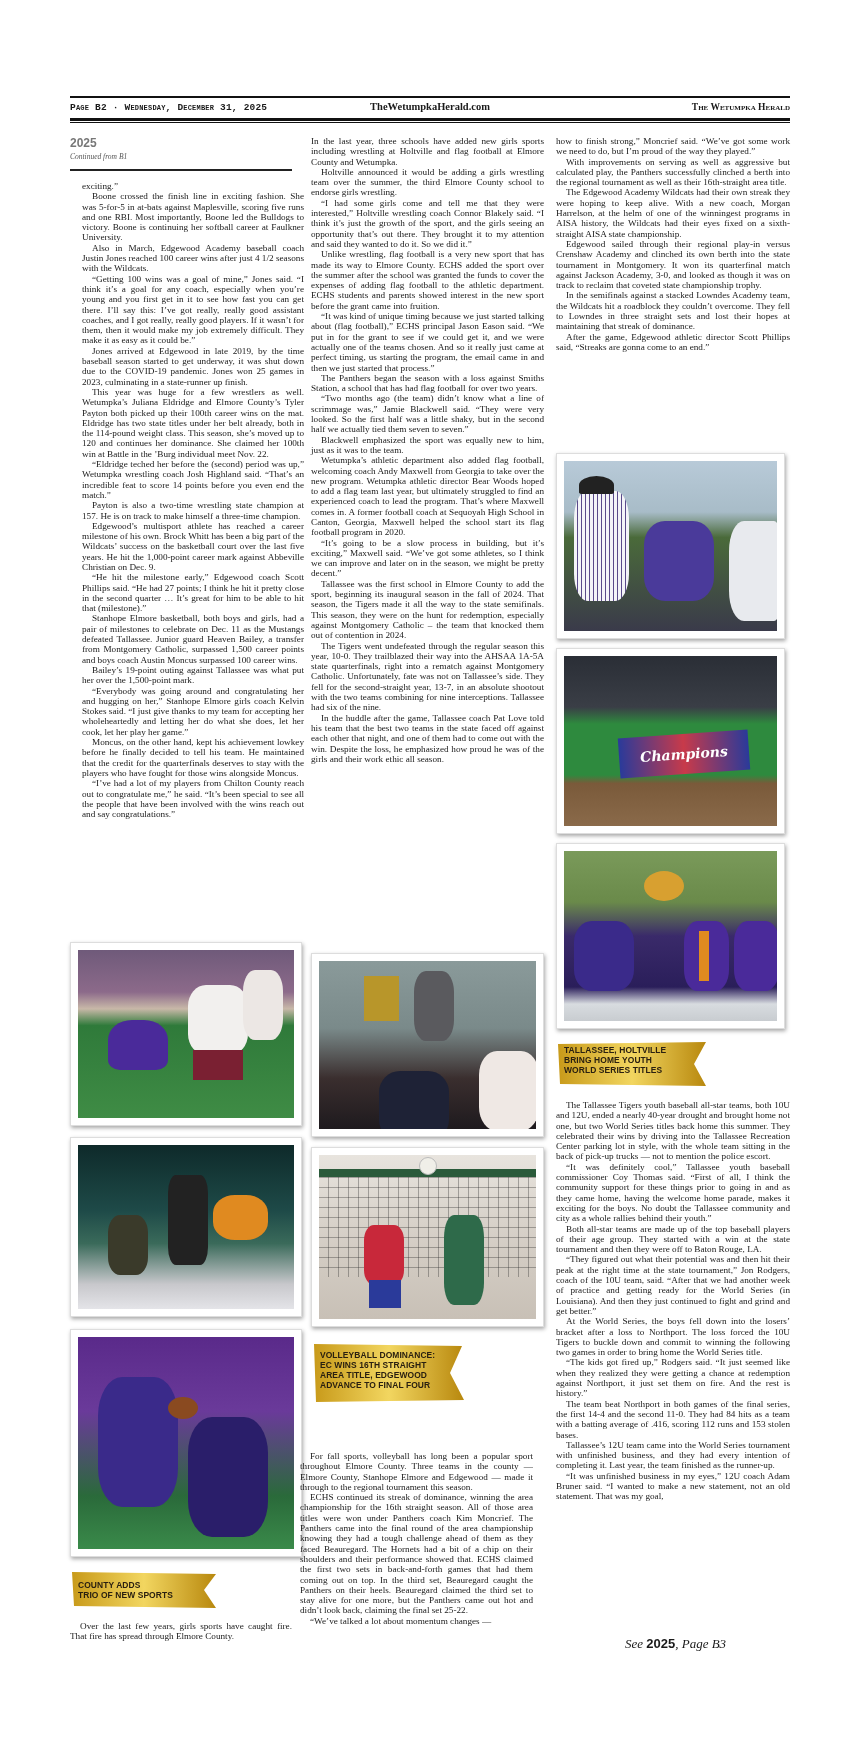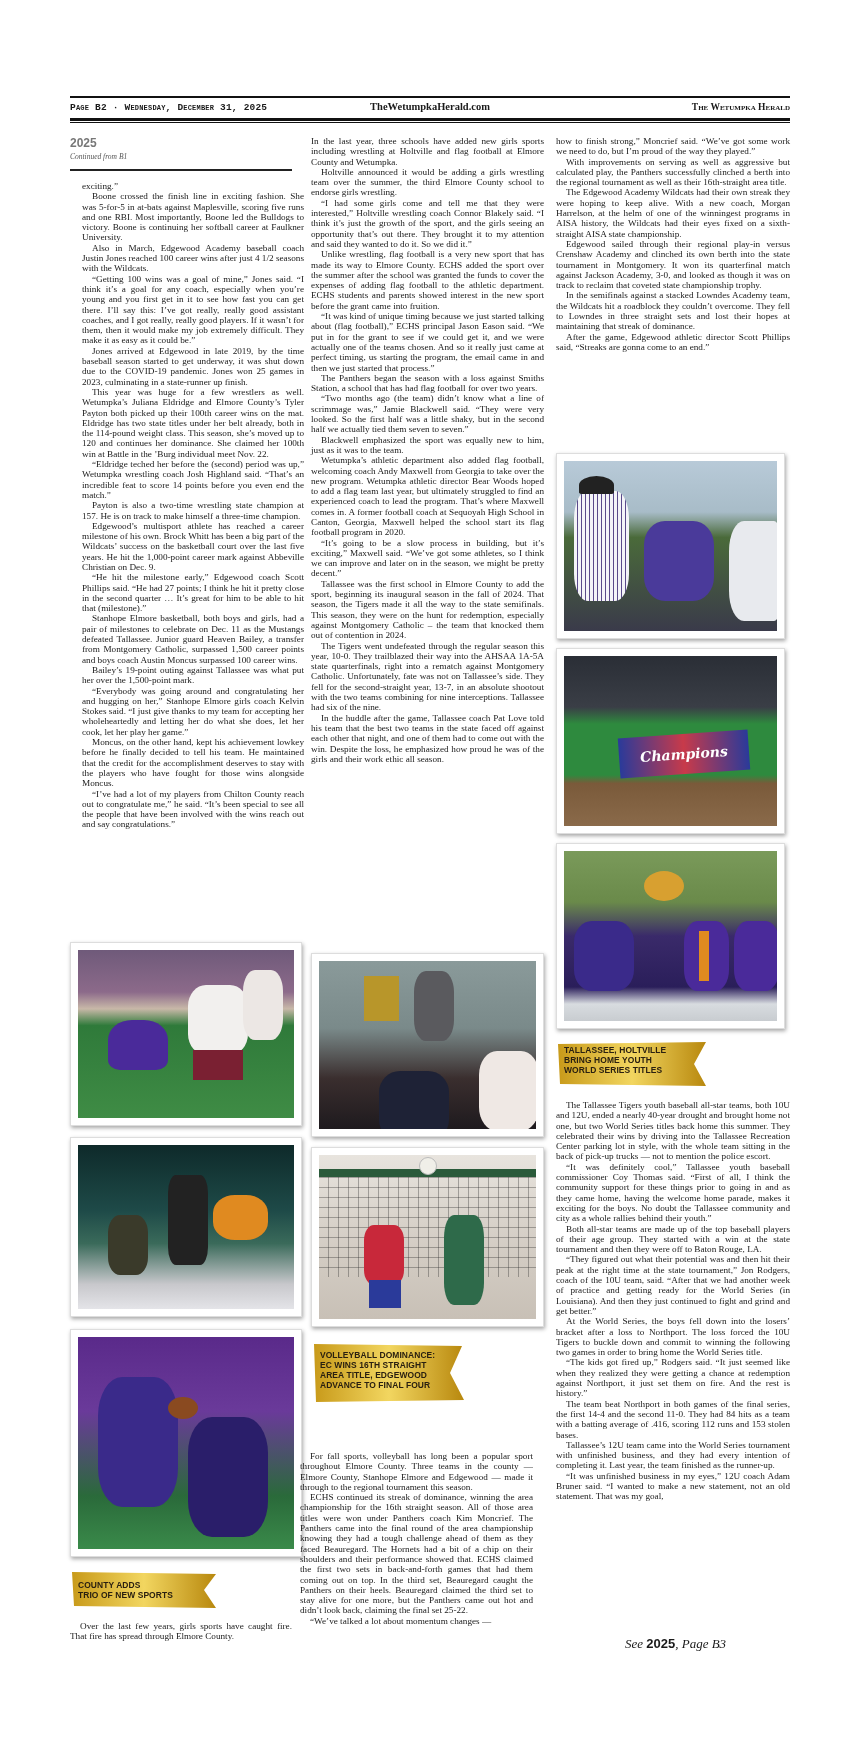--- a/index.html
+++ b/index.html
@@ -58,21 +58,21 @@
     <p>“Getting 100 wins was a goal of mine,” Jones said. “I think it’s a goal for any coach, especially when you’re young and you first get in it to see how fast you can get there. I’ll say this: I’ve got really, really good assistant coaches, and I got really, really good players. If it wasn’t for them, then it would make my job extremely difficult. They make it as easy as it could be.”</p>
     <p>Jones arrived at Edgewood in late 2019, by the time baseball season started to get underway, it was shut down due to the COVID-19 pandemic. Jones won 25 games in 2023, culminating in a state-runner up finish.</p>
     <p>This year was huge for a few wrestlers as well. Wetumpka’s Juliana Eldridge and Elmore County’s Tyler Payton both picked up their 100th career wins on the mat. Eldridge has two state titles under her belt already, both in the 114-pound weight class. This season, she’s moved up to 120 and continues her dominance. She claimed her 100th win at Battle in the ’Burg individual meet Nov. 22.</p>
     <p>“Eldridge teched her before the (second) period was up,” Wetumpka wrestling coach Josh Highland said. “That’s an incredible feat to score 14 points before you even end the match.”</p>
     <p>Payton is also a two-time wrestling state champion at 157. He is on track to make himself a three-time champion.</p>
     <p>Edgewood’s multisport athlete has reached a career milestone of his own. Brock Whitt has been a big part of the Wildcats’ success on the basketball court over the last five years. He hit the 1,000-point career mark against Abbeville Christian on Dec. 9.</p>
     <p>“He hit the milestone early,” Edgewood coach Scott Phillips said. “He had 27 points; I think he hit it pretty close in the second quarter … It’s great for him to be able to hit that (milestone).”</p>
     <p>Stanhope Elmore basketball, both boys and girls, had a pair of milestones to celebrate on Dec. 11 as the Mustangs defeated Tallassee. Junior guard Heaven Bailey, a transfer from Montgomery Catholic, surpassed 1,500 career points and boys coach Austin Moncus surpassed 100 career wins.</p>
     <p>Bailey’s 19-point outing against Tallassee was what put her over the 1,500-point mark.</p>
     <p>“Everybody was going around and congratulating her and hugging on her,” Stanhope Elmore girls coach Kelvin Stokes said. “I just give thanks to my team for accepting her wholeheartedly and letting her do what she does, let her cook, let her play her game.”</p>
-    <p>Moncus, on the other hand, kept his achievement lowkey before he finally decided to tell his team. He maintained that the credit for the accomplishment deserves to stay with the players who have fought for those wins alongside Moncus.</p>
+    <p>Moncus, on the other hand, kept his achievement lowkey before he finally decided to tell his team. He maintained that the credit for the quarterfinals deserves to stay with the players who have fought for those wins alongside Moncus.</p>
     <p>“I’ve had a lot of my players from Chilton County reach out to congratulate me,” he said. “It’s been special to see all the people that have been involved with the wins reach out and say congratulations.”</p>
   </div>
 
 <div class="col" id="col2" style="left:311px;top:136px;width:233px;">
     <p class="noind">In the last year, three schools have added new girls sports including wrestling at Holtville and flag football at Elmore County and Wetumpka.</p>
     <p>Holtville announced it would be adding a girls wrestling team over the summer, the third Elmore County school to endorse girls wrestling.</p>
     <p>“I had some girls come and tell me that they were interested,” Holtville wrestling coach Connor Blakely said. “I think it’s just the growth of the sport, and the girls seeing an opportunity that’s out there. They brought it to my attention and said they wanted to do it. So we did it.”</p>
     <p>Unlike wrestling, flag football is a very new sport that has made its way to Elmore County. ECHS added the sport over the summer after the school was granted the funds to cover the expenses of adding flag football to the athletic department. ECHS students and parents showed interest in the new sport before the grant came into fruition.</p>
     <p>“It was kind of unique timing because we just started talking about (flag football),” ECHS principal Jason Eason said. “We put in for the grant to see if we could get it, and we were actually one of the teams chosen. And so it really just came at perfect timing, us starting the program, the email came in and then we just started that process.”</p>
     <p>The Panthers began the season with a loss against Smiths Station, a school that has had flag football for over two years.</p>

